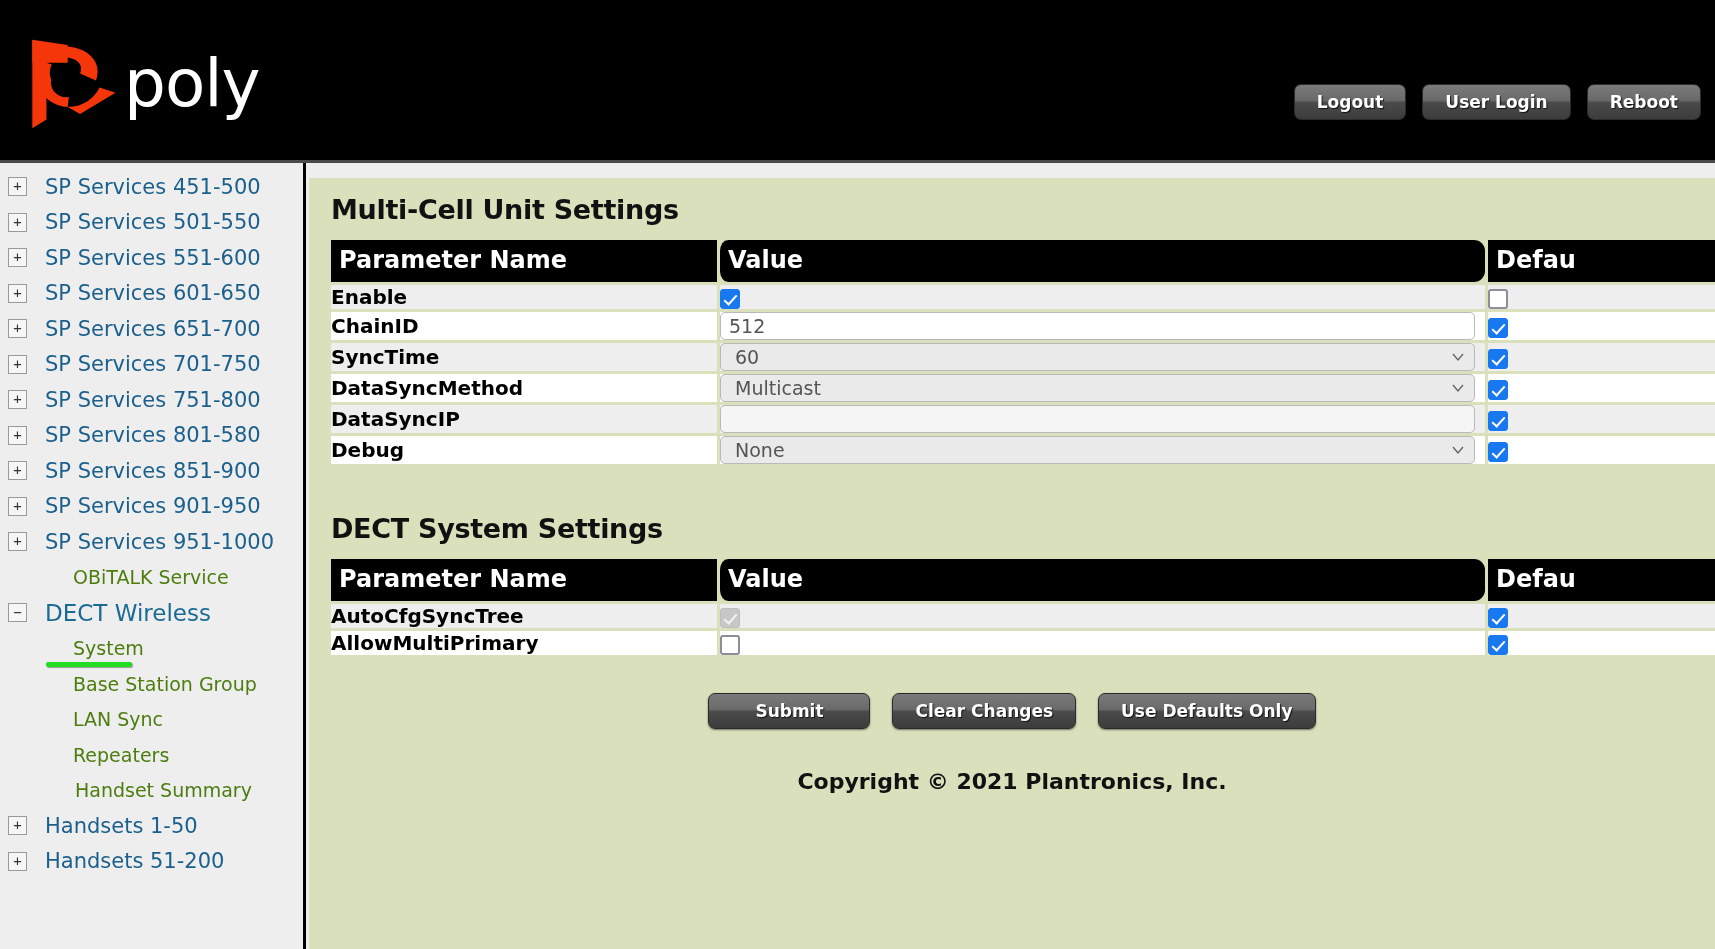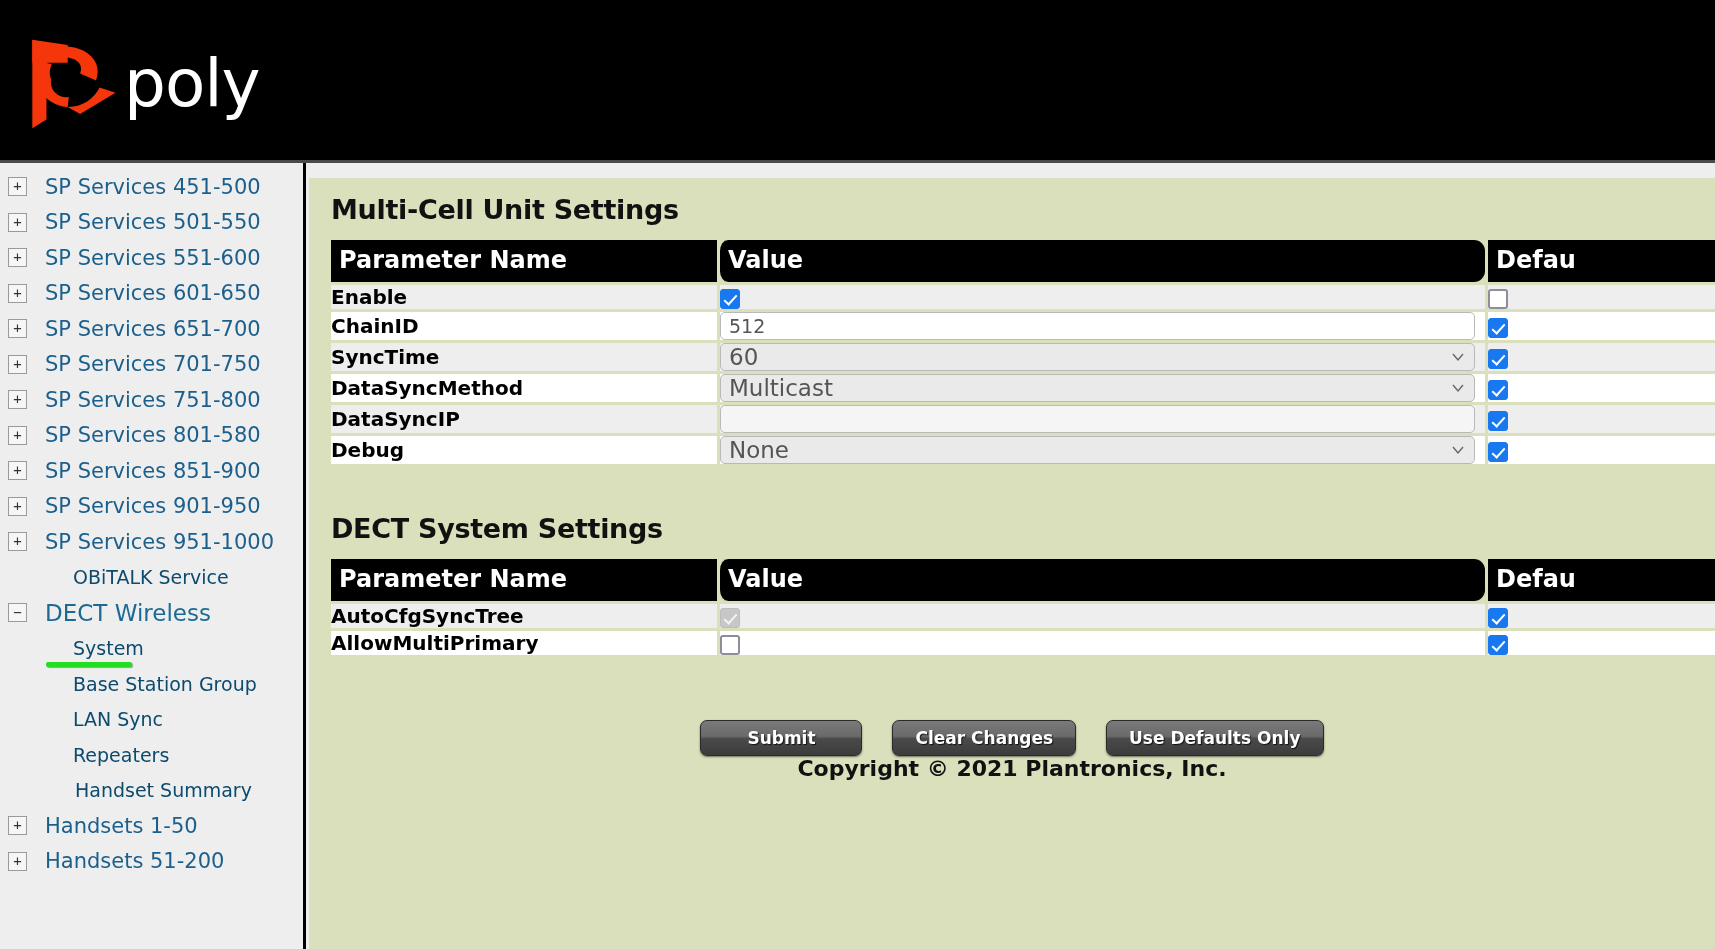--- a/index.html
+++ b/index.html
@@ -105,21 +105,21 @@
   .toggle.blank { border: none; background: transparent; }
   .nav-label {
     margin-left: 18px;
     font-size: 21px;
     white-space: nowrap;
     cursor: pointer;
   }
   .lvl1 .nav-label { color: #1b5f8c; }
   .lvl1.strong .nav-label { font-size: 23px; color: #1b6a94; }
   .lvl2 { padding-left: 8px; }
-  .lvl2 .nav-label { margin-left: 46px; font-size: 19px; color: #0c4a6e; }
+  .lvl2 .nav-label { margin-left: 46px; font-size: 19px; color: #4d7c0f; }
   .nav-underline {
     position: absolute;
     left: 46px;
     width: 86px;
     height: 5px;
     background: #22dd22;
     border-radius: 2px;
     box-shadow: 1px 1px 1px rgba(0,0,0,0.35);
   }
 
@@ -193,22 +193,22 @@
   .sel {
     position: relative;
     width: 755px;
     height: 28px;
     border: 1px solid #b9b9b9;
     border-radius: 5px;
     background: #eaeaea;
     box-sizing: border-box;
     display: flex;
     align-items: center;
-    padding-left: 8px;
-    font-size: 23px;
+    padding-left: 14px;
+    font-size: 19px;
     color: #555555;
     cursor: pointer;
   }
   .sel .chev {
     position: absolute;
     right: 10px;
     top: 7px;
     width: 12px; height: 12px;
   }
   .cb {
@@ -230,26 +230,27 @@
     width: 5px; height: 11px;
     border: solid #ffffff;
     border-width: 0 2.5px 2.5px 0;
     transform: rotate(42deg);
   }
   .cb.dis::after { border-color: #f2f2f2; }
 
   .gap { height: 30px; }
 
   .actions {
-    margin-top: 62px;
+    margin-top: 35px;
     display: flex;
     justify-content: center;
-    gap: 30px;
+    gap: 22px;
   }
   .copyright {
+    margin-top: 40px;
     text-align: center;
     font-size: 22px;
     font-weight: bold;
     color: #111111;
   }
 </style>
 </head>
 <body>
 
 <div id="page">
@@ -258,20 +259,25 @@
     <div class="logo-wrap">
       <svg class="logo-mark" viewBox="0 0 100 104">
         <path d="M4 2 L4 102 L20 92 L20 12 Z" fill="#f4360a"></path>
         <path d="M4 2 L4 28 L44 28 L44 8 Z" fill="#f4360a"></path>
         <path d="M20 12 C 56 2, 86 22, 76 48 L58 40 C 64 26, 46 18, 30 24 Z" fill="#f4360a"></path>
         <path d="M8 24 C 2 46, 14 76, 44 78 L46 60 C 26 58, 20 42, 26 30 Z" fill="#f4360a"></path>
         <path d="M44 78 C 62 78, 74 68, 80 56 L98 62 L58 86 Z" fill="#f4360a"></path>
         <circle cx="42" cy="50" r="17" fill="#000000"></circle>
       </svg>
       <span class="logo-word">poly</span>
+    </div>
+    <div class="hdr-buttons">
+      <div class="btn">Logout</div>
+      <div class="btn">User Login</div>
+      <div class="btn">Reboot</div>
     </div>
   </div>
 
   <div class="sidebar" id="sidebar">
       <div class="nav-item lvl1" style="position: relative;">
         <span class="toggle">+</span>
         <span class="nav-label">SP Services 451-500</span>
       </div>
       <div class="nav-item lvl1" style="position: relative;">
         <span class="toggle">+</span>

